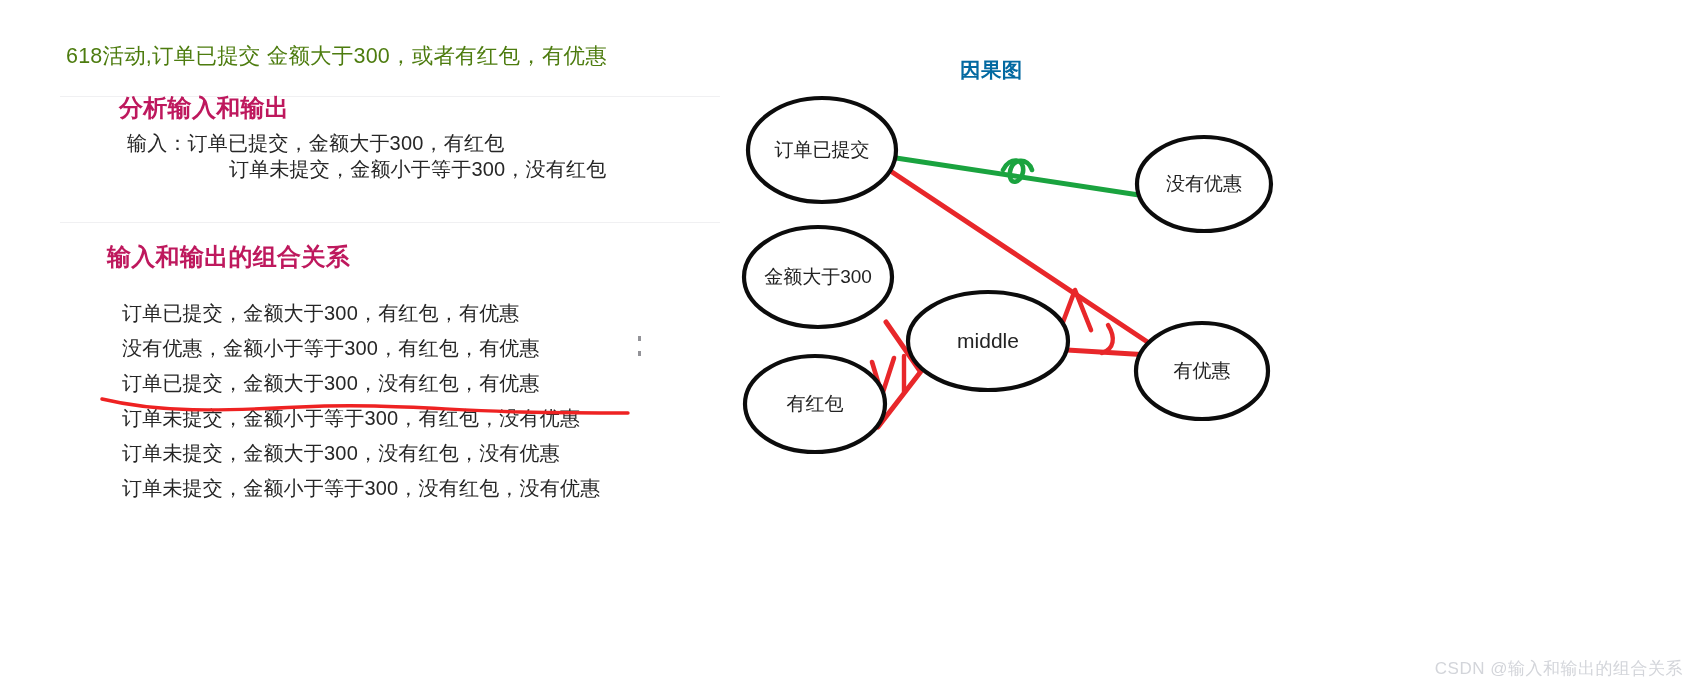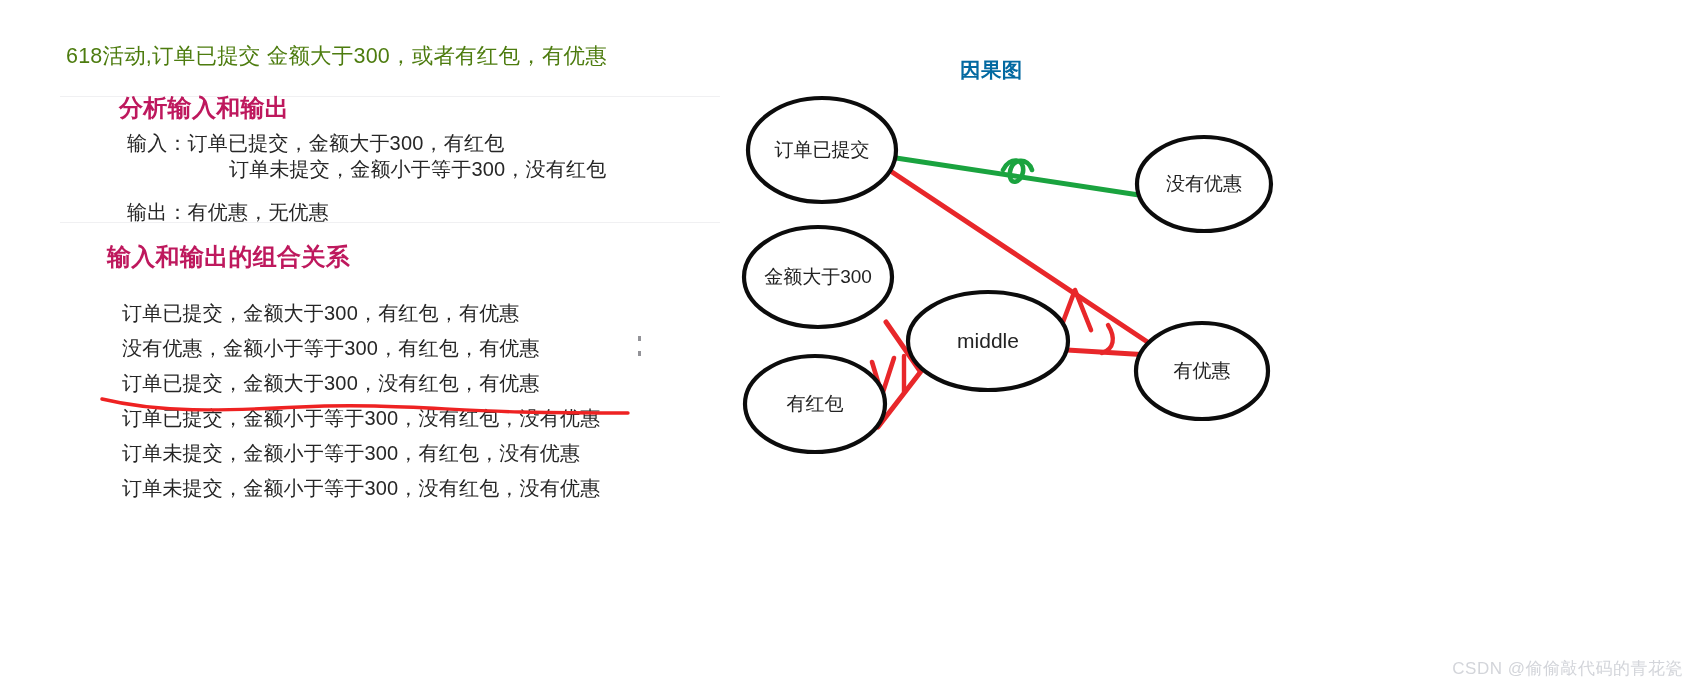--- a/index.html
+++ b/index.html
@@ -170,30 +170,29 @@
   <div class="faint-rule" id="rule-b"></div>
 
   <div class="title-line">618活动,订单已提交 金额大于300，或者有红包，有优惠</div>
 
   <div class="section-head" id="head-analyze">分析输入和输出</div>
 
   <div class="io-line" id="io-in-1">输入：订单已提交，金额大于300，有红包</div>
 
   <div class="io-line" id="io-in-2">订单未提交，金额小于等于300，没有红包</div>
 
-  <div class="io-line" id="io-out-1">输出：有优惠，无优惠</div>
 
   <div class="section-head" id="head-combo">输入和输出的组合关系</div>
 
   <div id="combo-rows">
       <div class="combo-row">订单已提交，金额大于300，有红包，有优惠</div>
       <div class="combo-row">没有优惠，金额小于等于300，有红包，有优惠</div>
       <div class="combo-row">订单已提交，金额大于300，没有红包，有优惠</div>
-      <div class="combo-row">订单已提交，金额小于等于300，没有红包，没有优惠</div>
       <div class="combo-row">订单未提交，金额小于等于300，有红包，没有优惠</div>
+      <div class="combo-row">订单未提交，金额大于300，没有红包，没有优惠</div>
       <div class="combo-row">订单未提交，金额小于等于300，没有红包，没有优惠</div>
     </div>
 
   <svg id="red-underline" viewBox="0 0 530 22">
     <path d="M2,4 C60,18 120,16 200,12 C280,8 340,15 420,17 C470,18 505,18 528,18" stroke="#ee2222" stroke-width="3.4" fill="none" stroke-linecap="round"></path>
   </svg>
 
   <svg id="cursor-artifact" viewBox="0 0 12 20">
     <rect x="4" y="0" width="3" height="5" fill="#3b3b44"></rect>
     <rect x="4" y="15" width="3" height="5" fill="#3b3b44"></rect>
@@ -271,13 +270,13 @@
 
       <g>
         <ellipse class="node-ellipse" cx="482" cy="371" rx="66" ry="48"></ellipse>
         <text class="node-label" x="482" y="372">有优惠</text>
       </g>
 
     </g>
   </svg>
 </div>
 
-<div id="watermark">CSDN @偷偷敲代码的青花瓷</div>
+<div id="watermark">CSDN @输入和输出的组合关系</div>
 
 </body></html>

